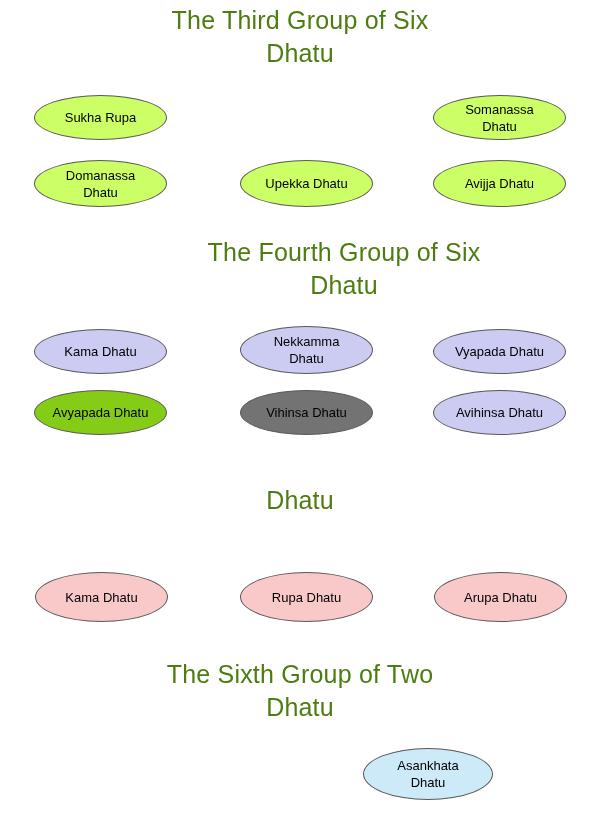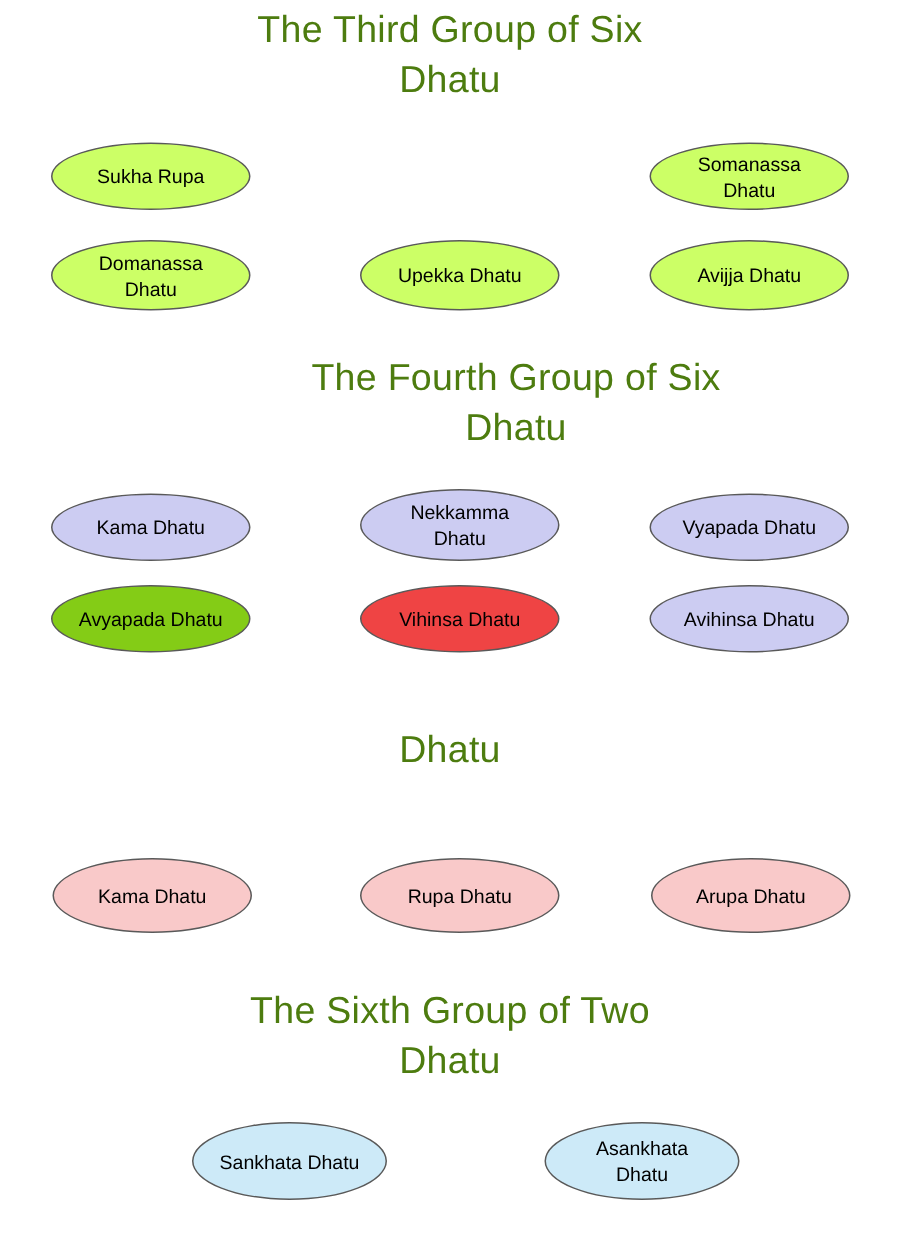--- a/index.html
+++ b/index.html
@@ -61,31 +61,30 @@
 
   <div class="section-title" style="top:236px;padding-left:44px;">
     <div>The Fourth Group of Six</div>
     <div>Dhatu</div>
   </div>
   <div class="node" style="left: 34px; top: 329px; width: 133px; height: 45px; background-color: rgb(204, 204, 242); border-color: rgb(89, 89, 89);">Kama Dhatu</div>
   <div class="node" style="left: 240px; top: 326px; width: 133px; height: 48px; background-color: rgb(204, 204, 242); border-color: rgb(89, 89, 89);">Nekkamma
 Dhatu</div>
   <div class="node" style="left: 433px; top: 329px; width: 133px; height: 45px; background-color: rgb(204, 204, 242); border-color: rgb(89, 89, 89);">Vyapada Dhatu</div>
   <div class="node" style="left: 34px; top: 390px; width: 133px; height: 45px; background-color: #84cc16; border-color: rgb(89, 89, 89);">Avyapada Dhatu</div>
-  <div class="node" style="left: 240px; top: 390px; width: 133px; height: 45px; background-color: #ef4444; border-color: rgb(89, 89, 89);">Vihinsa Dhatu</div>
+  <div class="node" style="left: 240px; top: 390px; width: 133px; height: 45px; background-color: #737373; border-color: rgb(89, 89, 89);">Vihinsa Dhatu</div>
   <div class="node" style="left: 433px; top: 390px; width: 133px; height: 45px; background-color: rgb(204, 204, 242); border-color: rgb(89, 89, 89);">Avihinsa Dhatu</div>
 
   <div class="section-title" style="top:484px;">
     <div>Dhatu</div>
   </div>
   <div class="node" style="left: 35px; top: 572px; width: 133px; height: 50px; background-color: rgb(249, 201, 201); border-color: rgb(89, 89, 89);">Kama Dhatu</div>
   <div class="node" style="left: 240px; top: 572px; width: 133px; height: 50px; background-color: rgb(249, 201, 201); border-color: rgb(89, 89, 89);">Rupa Dhatu</div>
   <div class="node" style="left: 434px; top: 572px; width: 133px; height: 50px; background-color: rgb(249, 201, 201); border-color: rgb(89, 89, 89);">Arupa Dhatu</div>
 
   <div class="section-title" style="top:658px;">
     <div>The Sixth Group of Two</div>
     <div>Dhatu</div>
   </div>
-  <div class="node" style="left: 128px; top: 748px; width: 130px; height: 52px; background-color: rgb(205, 234, 248); border-color: rgb(89, 89, 89);">Sankhata Dhatu</div>
   <div class="node" style="left: 363px; top: 748px; width: 130px; height: 52px; background-color: rgb(205, 234, 248); border-color: rgb(89, 89, 89);">Asankhata
 Dhatu</div>
 
 </div>
 
 </body></html>

